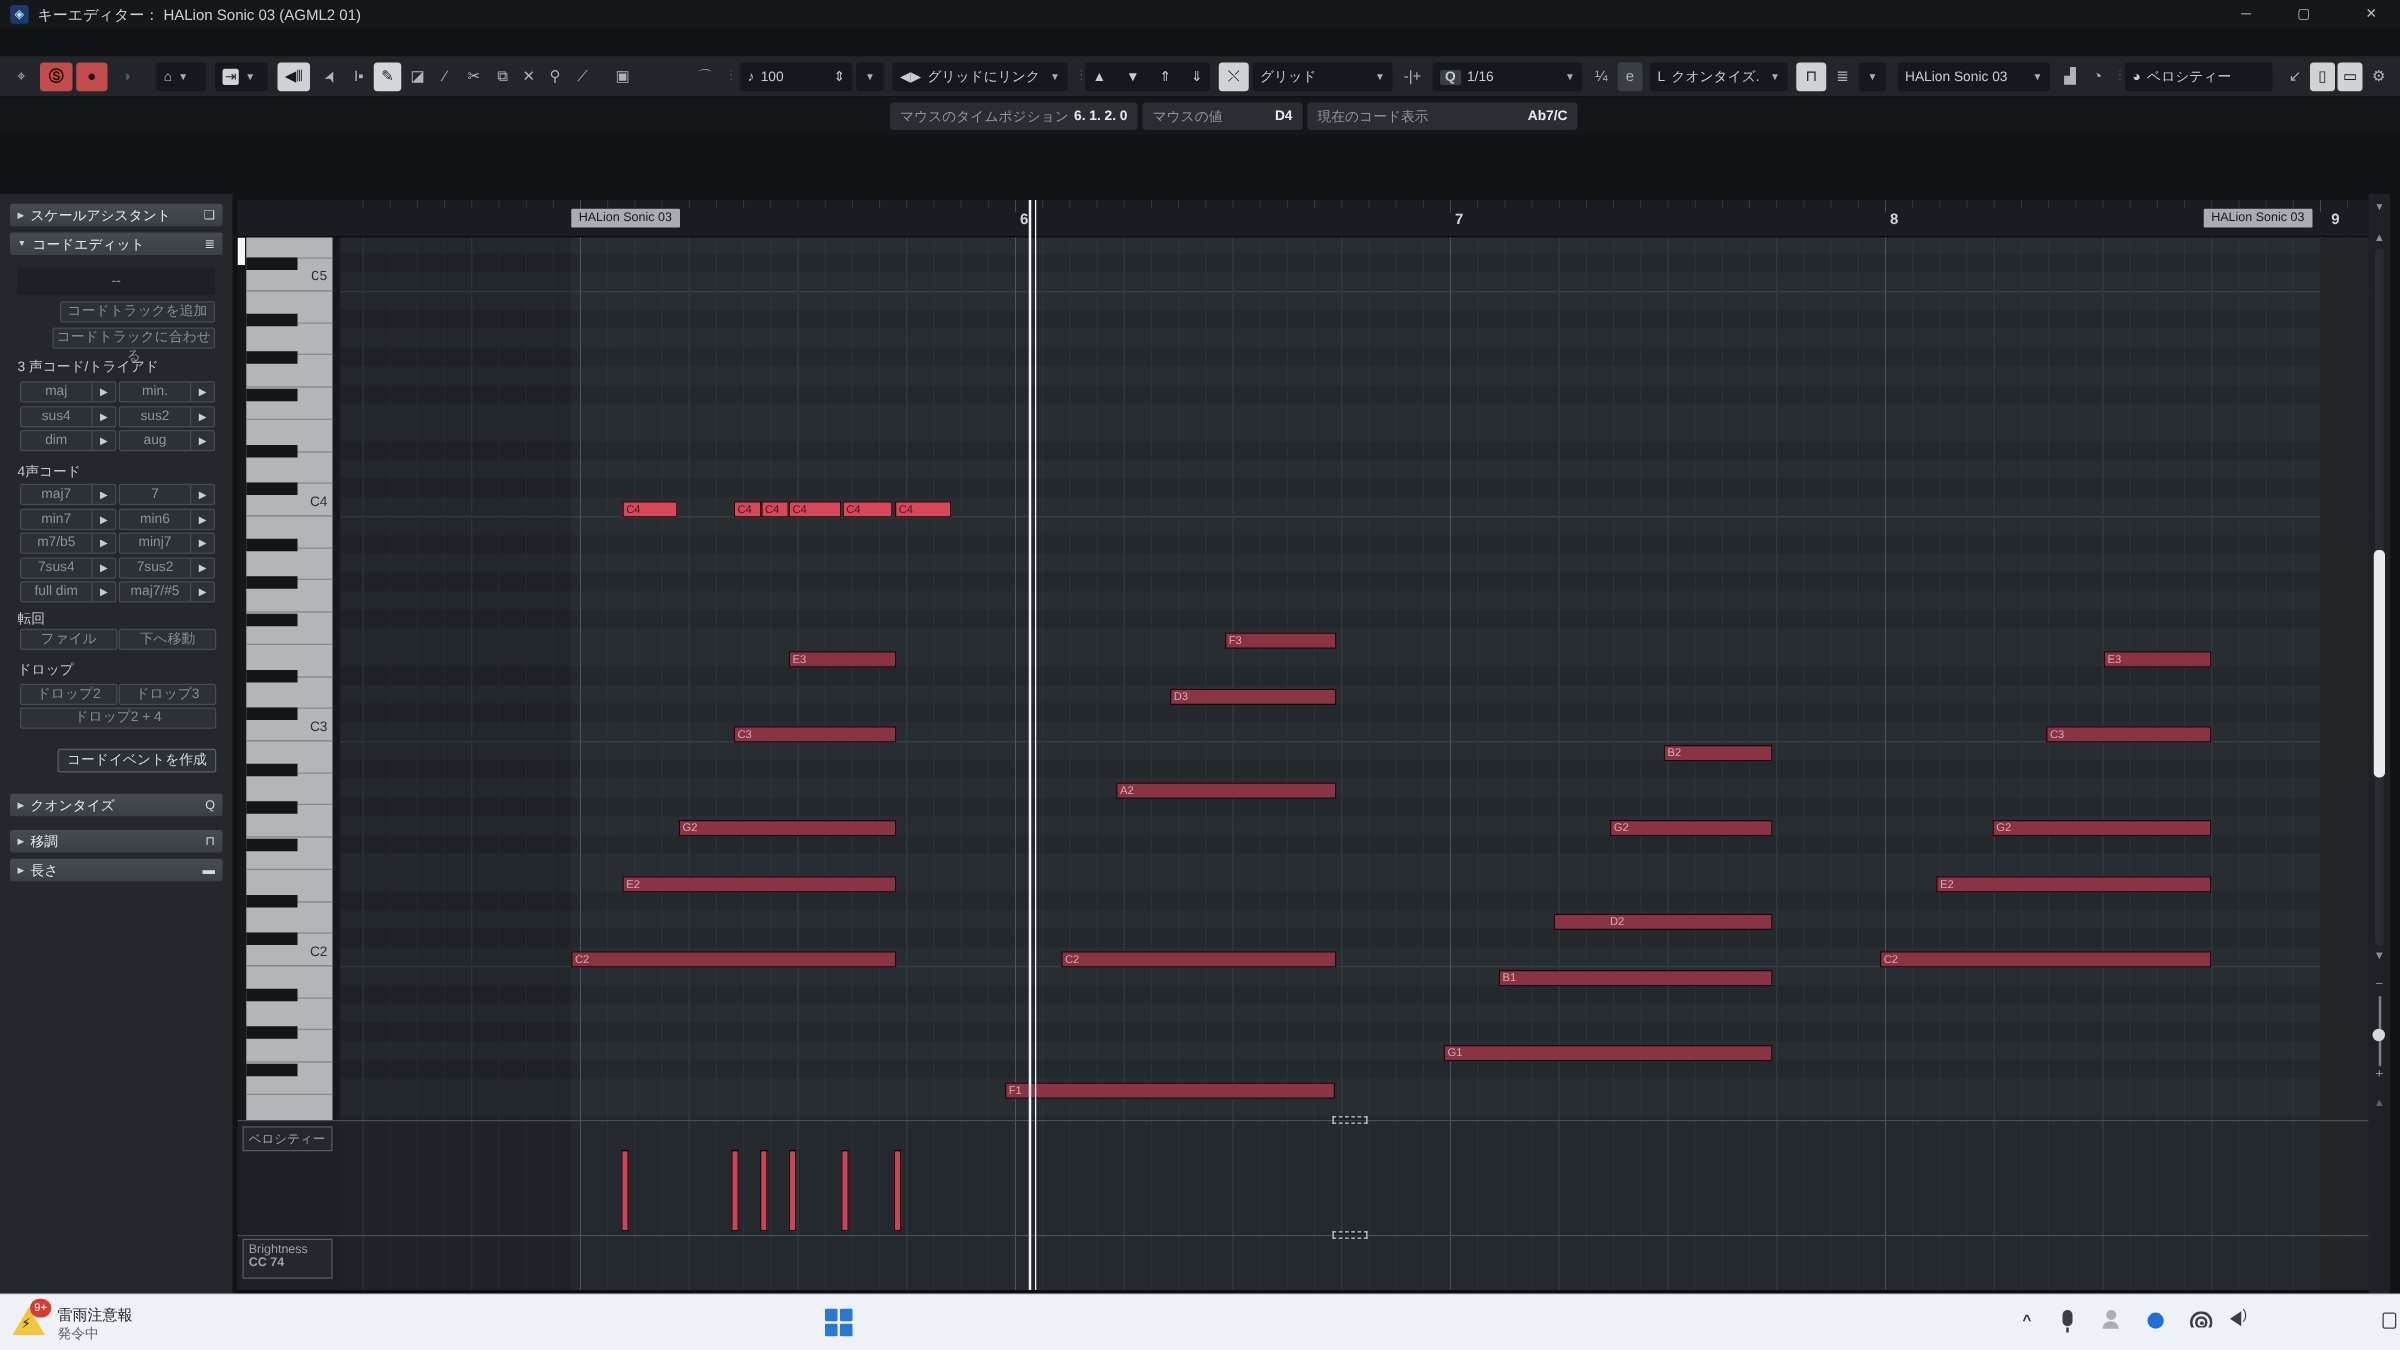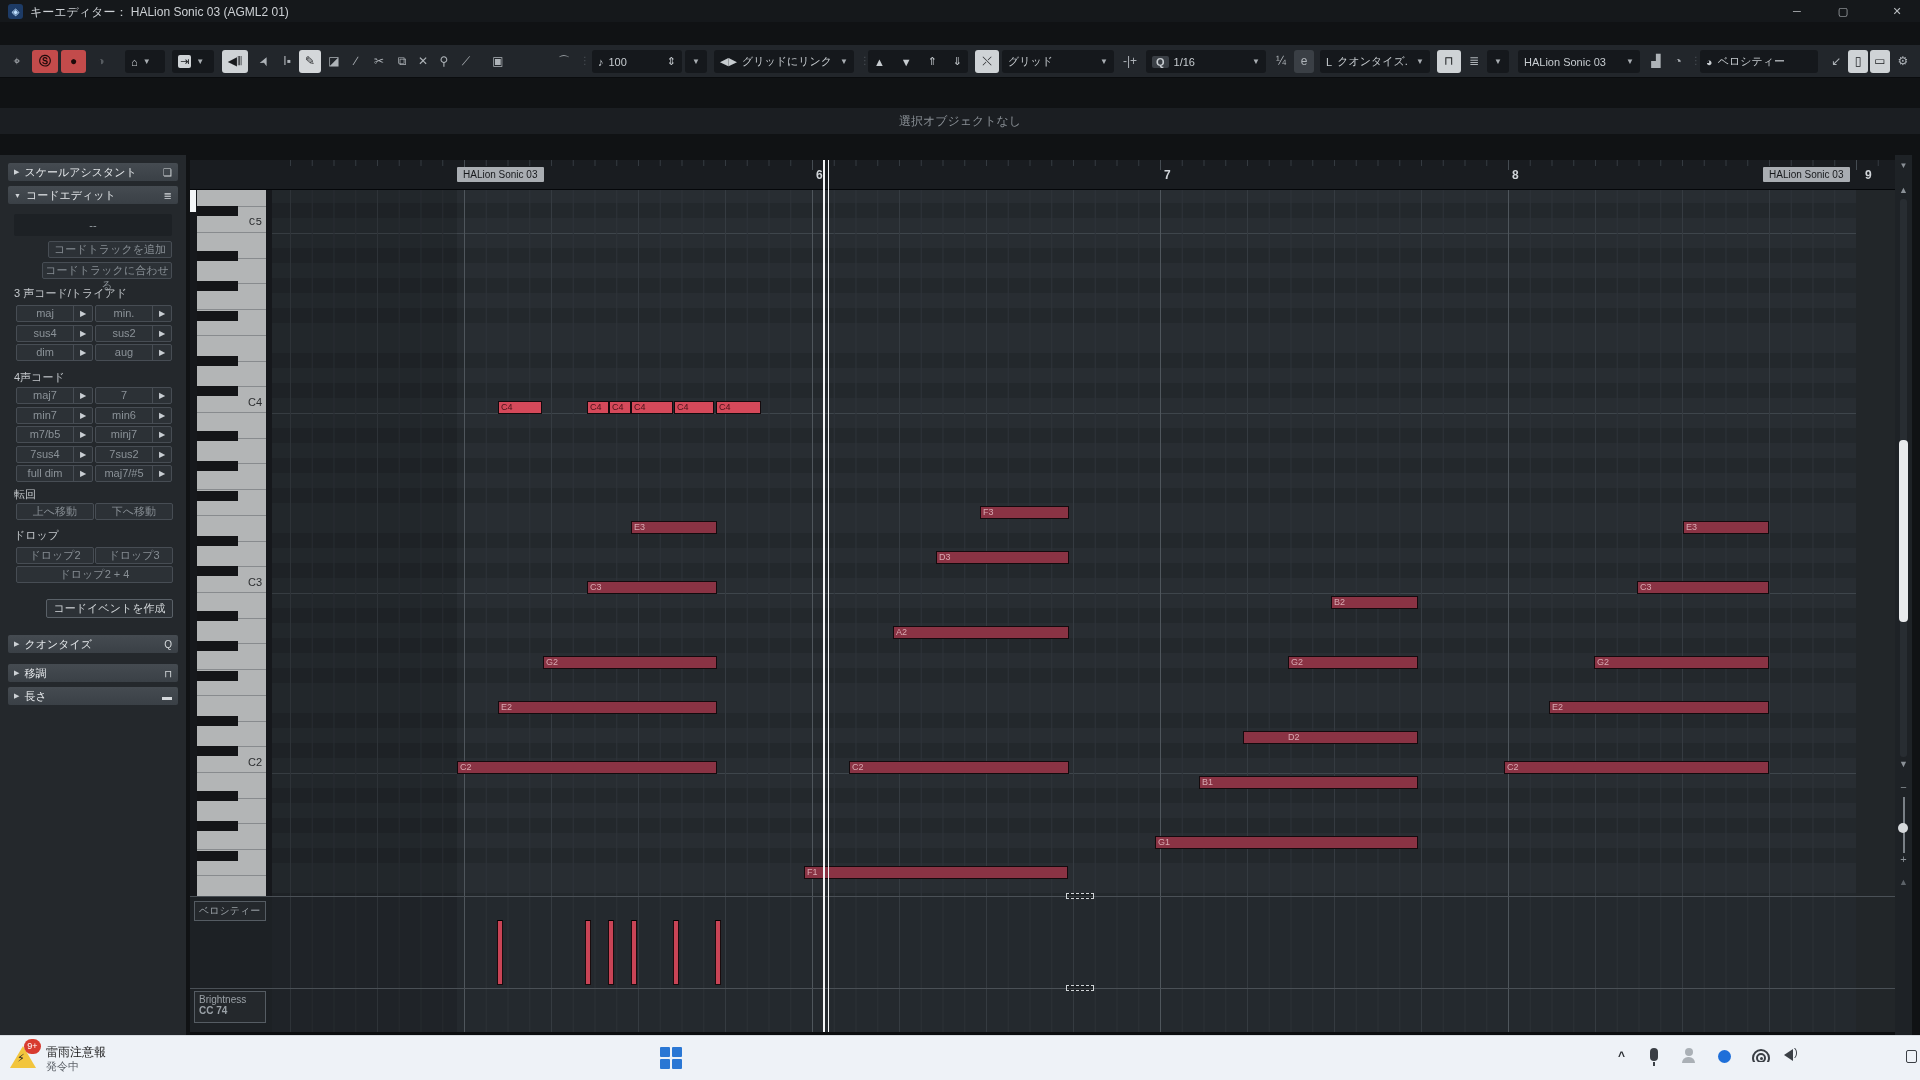--- a/index.html
+++ b/index.html
@@ -209,21 +209,34 @@
     <div class="tgroup abs" style="left:1700px;width:118px">
       <span>◕</span>
       <span>ベロシティー</span>
     </div>
     <div class="tbtn flat abs" style="left:1826px;width:20px">↙</div>
     <div class="tbtn abs" style="left:1848px;width:20px;background:#cfd3d6;color:#17191c">▯</div>
     <div class="tbtn abs" style="left:1870px;width:20px;background:#cfd3d6;color:#17191c">▭</div>
     <div class="tbtn flat abs" style="left:1892px;width:22px">⚙</div>
   </div>
 
-  <div id="statusline" class="abs">選択オブジェクトなし</div>
+  <div id="infoline" class="abs">
+    <div class="ibox abs" style="left:712px;width:198px">
+      <span>マウスのタイムポジション</span>
+        <b>6. 1. 2.   0</b>
+    </div>
+    <div class="ibox abs" style="left:914px;width:128px">
+      <span>マウスの値</span>
+        <b>D4</b>
+    </div>
+    <div class="ibox abs" style="left:1046px;width:216px">
+      <span>現在のコード表示</span>
+        <b>Ab7/C</b>
+    </div>
+  </div>
 
   <div id="leftpanel" class="abs">
     <div class="phdr abs" style="top:8px">
       <span class="arr">▶</span>
       <span>スケールアシスタント</span>
       <span class="hicon">❏</span>
     </div>
     <div class="phdr abs" style="top:31px">
       <span class="arr">▼</span>
       <span>コードエディット</span>
@@ -296,21 +309,21 @@
         <div class="cbtn" style="left: 16px; top: 310px; width: 77px;">
           <div class="cl">full dim</div>
           <div class="ca">▶</div>
         </div>
         <div class="cbtn" style="left: 95px; top: 310px; width: 77px;">
           <div class="cl">maj7/#5</div>
           <div class="ca">▶</div>
         </div>
       </div>
     <div class="plabel abs" style="top:332px">転回</div>
-    <div class="pbtn abs" style="left:16px;top:348px;width:78px;height:17px;line-height:15px">上へ移動</div>
+    <div class="pbtn abs" style="left:16px;top:348px;width:78px;height:17px;line-height:15px">ファイル</div>
     <div class="pbtn abs" style="left:95px;top:348px;width:78px;height:17px;line-height:15px">下へ移動</div>
     <div class="plabel abs" style="top:373px">ドロップ</div>
     <div class="pbtn abs" style="left:16px;top:392px;width:78px;height:17px;line-height:15px">ドロップ2</div>
     <div class="pbtn abs" style="left:95px;top:392px;width:78px;height:17px;line-height:15px">ドロップ3</div>
     <div class="pbtn abs" style="left:16px;top:411px;width:157px;height:17px;line-height:15px">ドロップ2 + 4</div>
     <div class="pbtn abs" style="left:46px;top:444px;width:127px;height:19px;line-height:17px;color:#d3d7da;border-color:#5a6168">コードイベントを作成</div>
     <div class="phdr abs" style="top:480px">
       <span class="arr">▶</span>
       <span>クオンタイズ</span>
       <span class="hicon">Q</span>

